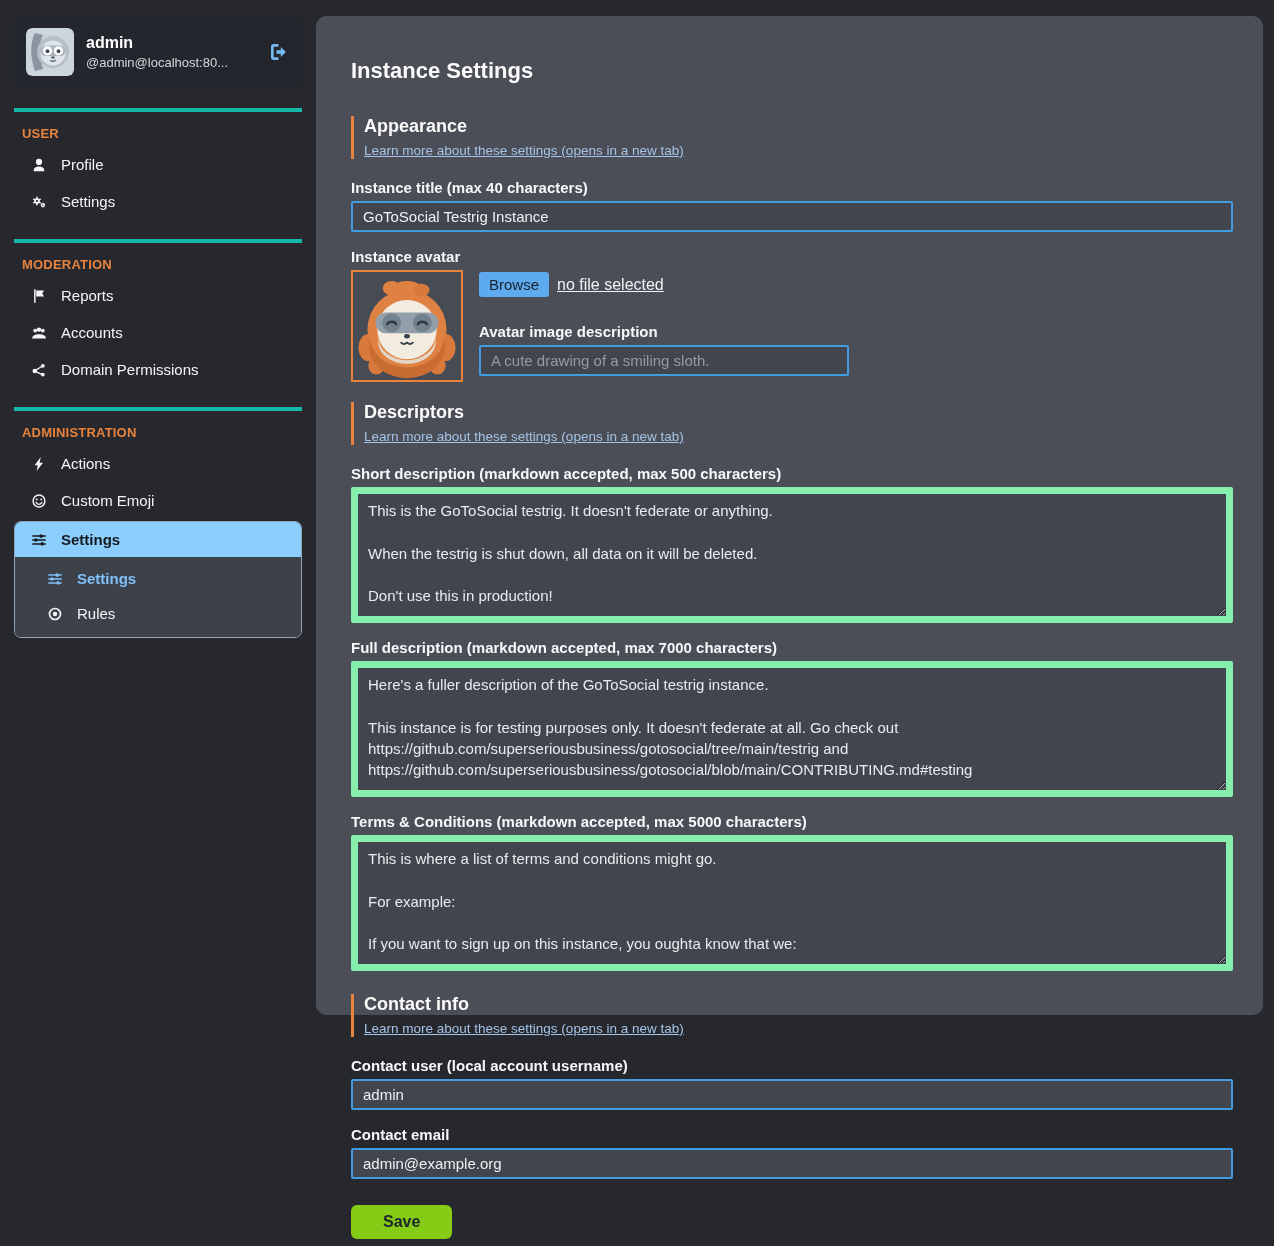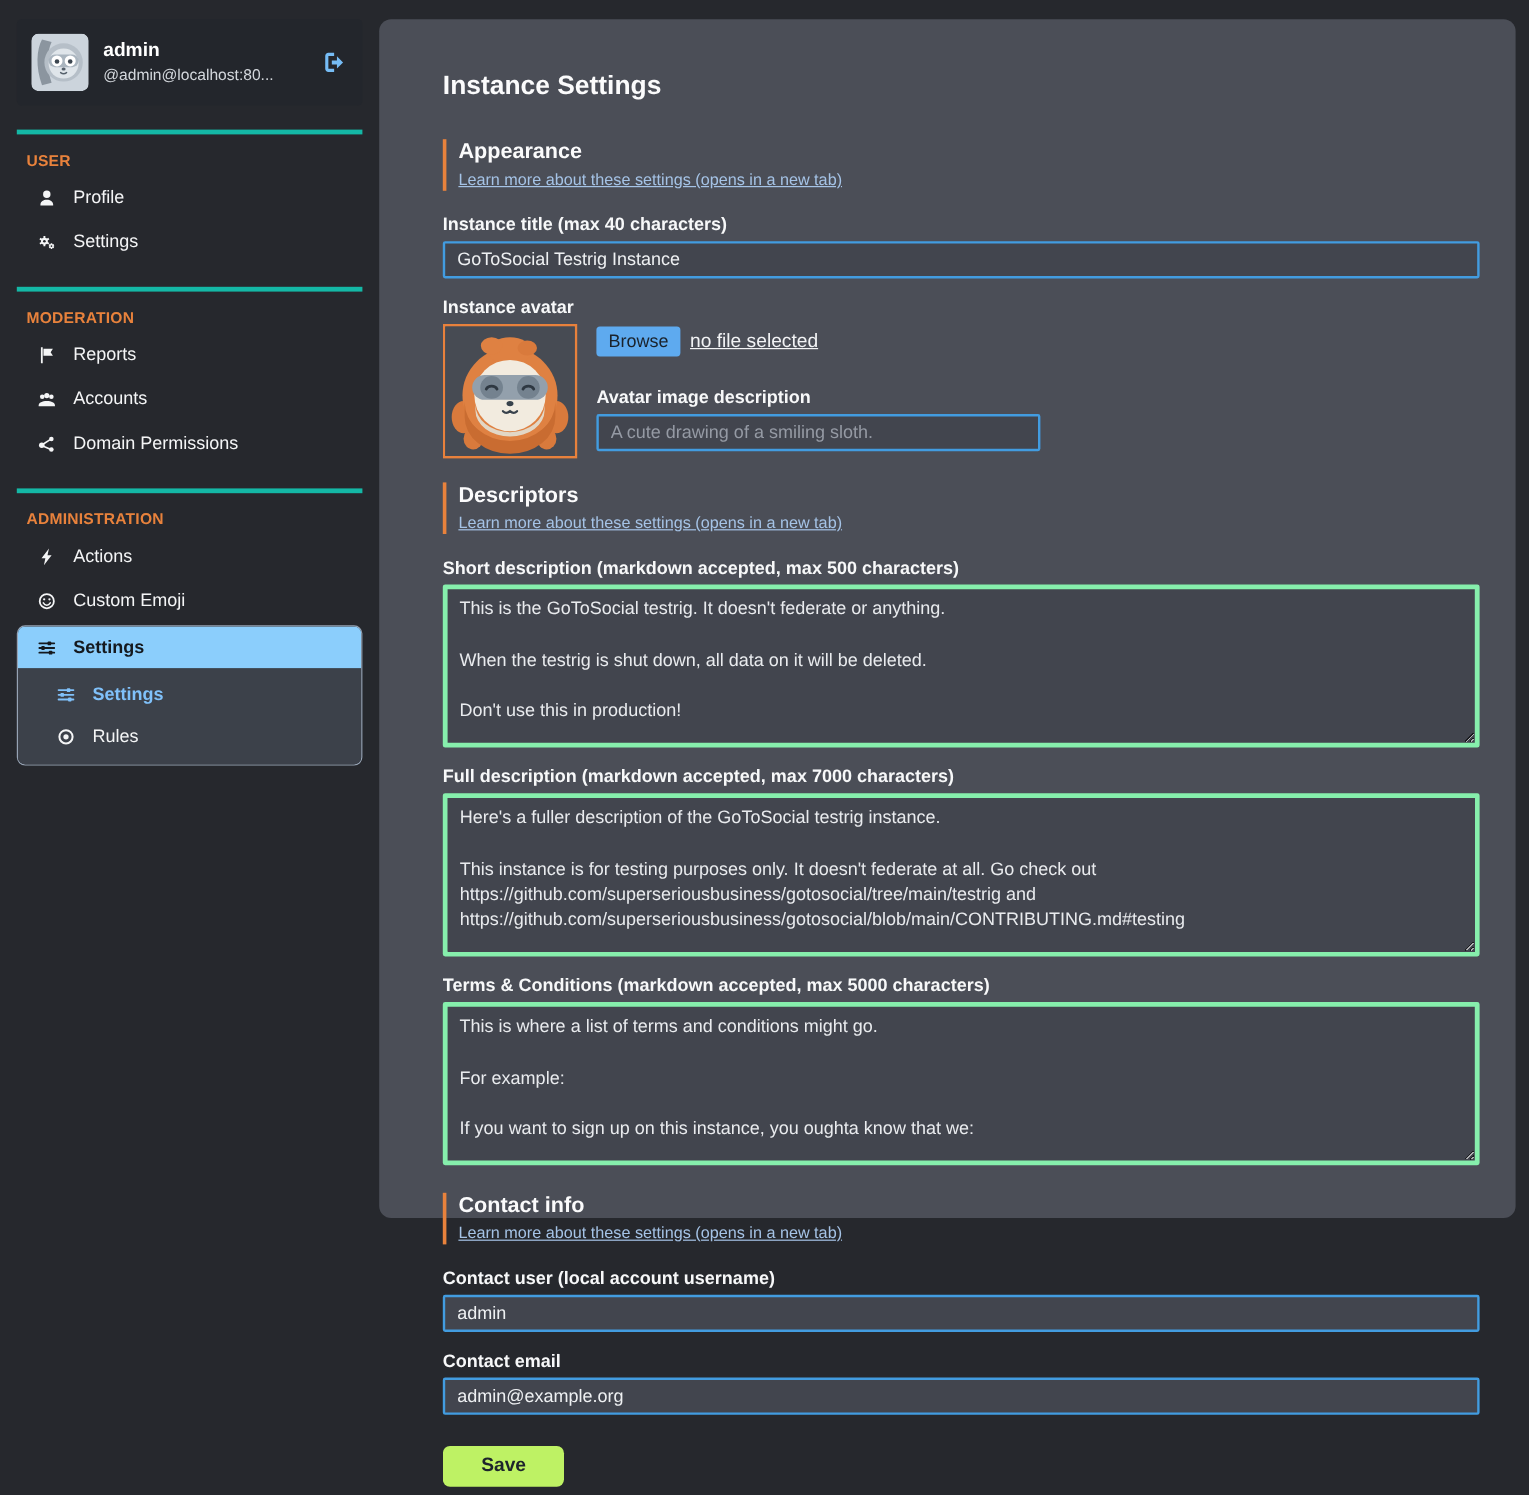--- a/index.html
+++ b/index.html
@@ -53,38 +53,38 @@
     padding:8px 8px 8px 31px; margin:2px 0;
     font-size:15px; color:#f4f5f6; cursor:pointer;
   }
   .sub-item.active { color:#80c1fa; font-weight:bold; }
 
   
   .main-panel {
     position:absolute; left:316px; top:16px;
     width:947px; height:999px;
     background:#4b4e57; border-radius:10px;
-    padding:42px 30px 0 53px;
+    padding:42px 30px 0 35px;
   }
   h1.page-title { font-size:22px; margin:0 0 32px; color:#fbfbfc; font-weight:bold; }
 
   .section-header { border-left:3px solid #e8823c; padding-left:10px; margin:0 0 20px; }
   .section-header h2 { font-size:18px; margin:0 0 4px; color:#fbfbfc; }
   .learn-more { color:#a5c3e6; font-size:13.5px; text-decoration:underline; cursor:pointer; display:inline-block; }
 
   .field-label { display:block; font-weight:bold; font-size:15px; color:#f7f8f9; margin:0 0 5px; }
   .text-input {
     display:block; width:100%; height:31px;
     background:#42454e; border:2px solid #429ce0; border-radius:2px;
     color:#eef0f2; font-size:15px; padding:4px 10px;
     font-family:Liberation Sans, sans-serif; margin:0 0 16px; outline:none;
   }
   .text-area {
     display:block; width:100%; height:136px;
-    background:#42454e; border:4px solid #86efac; border-radius:2px;
+    background:#42454e; border:7px solid #86efac; border-radius:2px;
     color:#e9ebee; font-size:15px; line-height:1.42; padding:6px 10px;
     font-family:inherit; margin:0 0 16px; resize:vertical; outline:none;
   }
   .text-area::placeholder, .text-input::placeholder { color:#959aa4; }
 
   .avatar-row { display:flex; gap:16px; margin:0 0 20px; }
   .instance-avatar {
     width:112px; height:112px; flex:none;
     border:2px solid #e8813c; background:#474b53;
   }
@@ -93,21 +93,21 @@
   .file-row { display:flex; align-items:center; gap:8px; margin:0 0 26px; }
   .browse-btn {
     background:#5eaaef; color:#1a222b; border:none;
     font-size:15px; font-family:inherit; padding:4px 10px; border-radius:3px; cursor:pointer;text-align:center;
   }
   .file-status { font-size:16px; color:#f2f3f5;text-decoration:underline; }
   .avatar-right .text-input { margin-bottom:0; }
 
   .contact-section { margin-top:23px; }
   .save-btn {
-    background:#bef264; color:#1d242c; font-weight:bold;
+    background:#84cc16; color:#1d242c; font-weight:bold;
     font-size:16px; font-family:inherit; border:none; border-radius:6px;
     padding:8px 32px; margin-top:10px; cursor:pointer;
   }
 </style>
 </head>
 <body>
 
 <aside class="sidebar">
 
   <div class="user-card">

